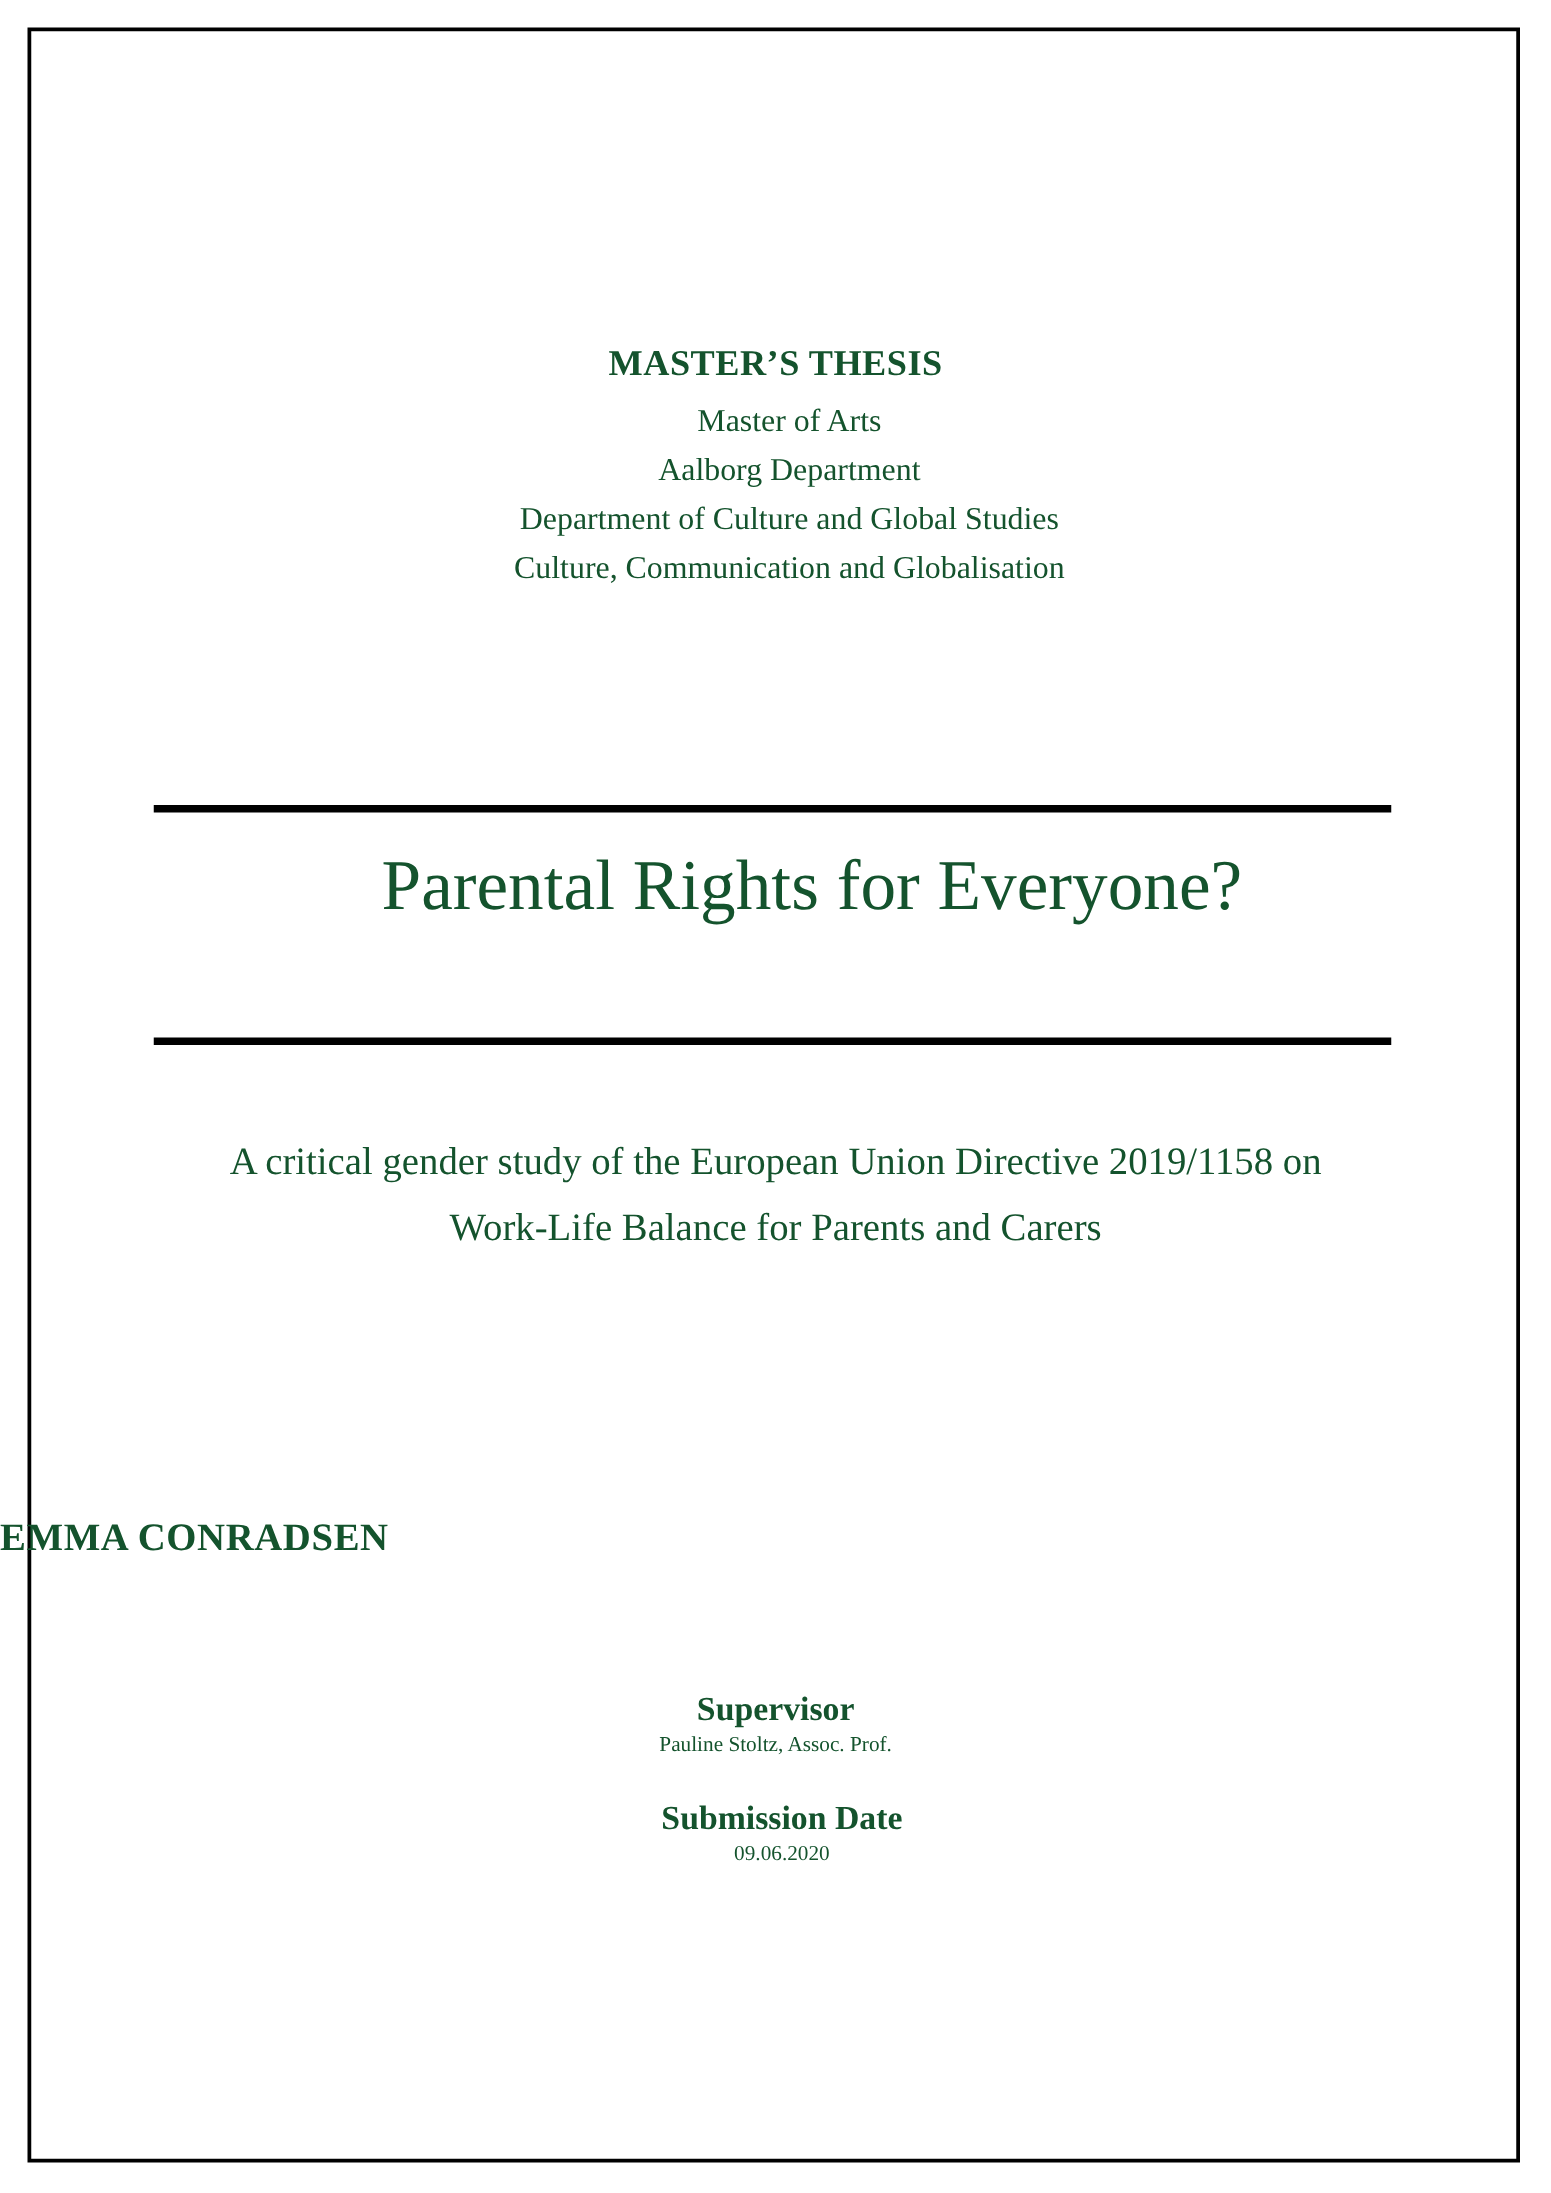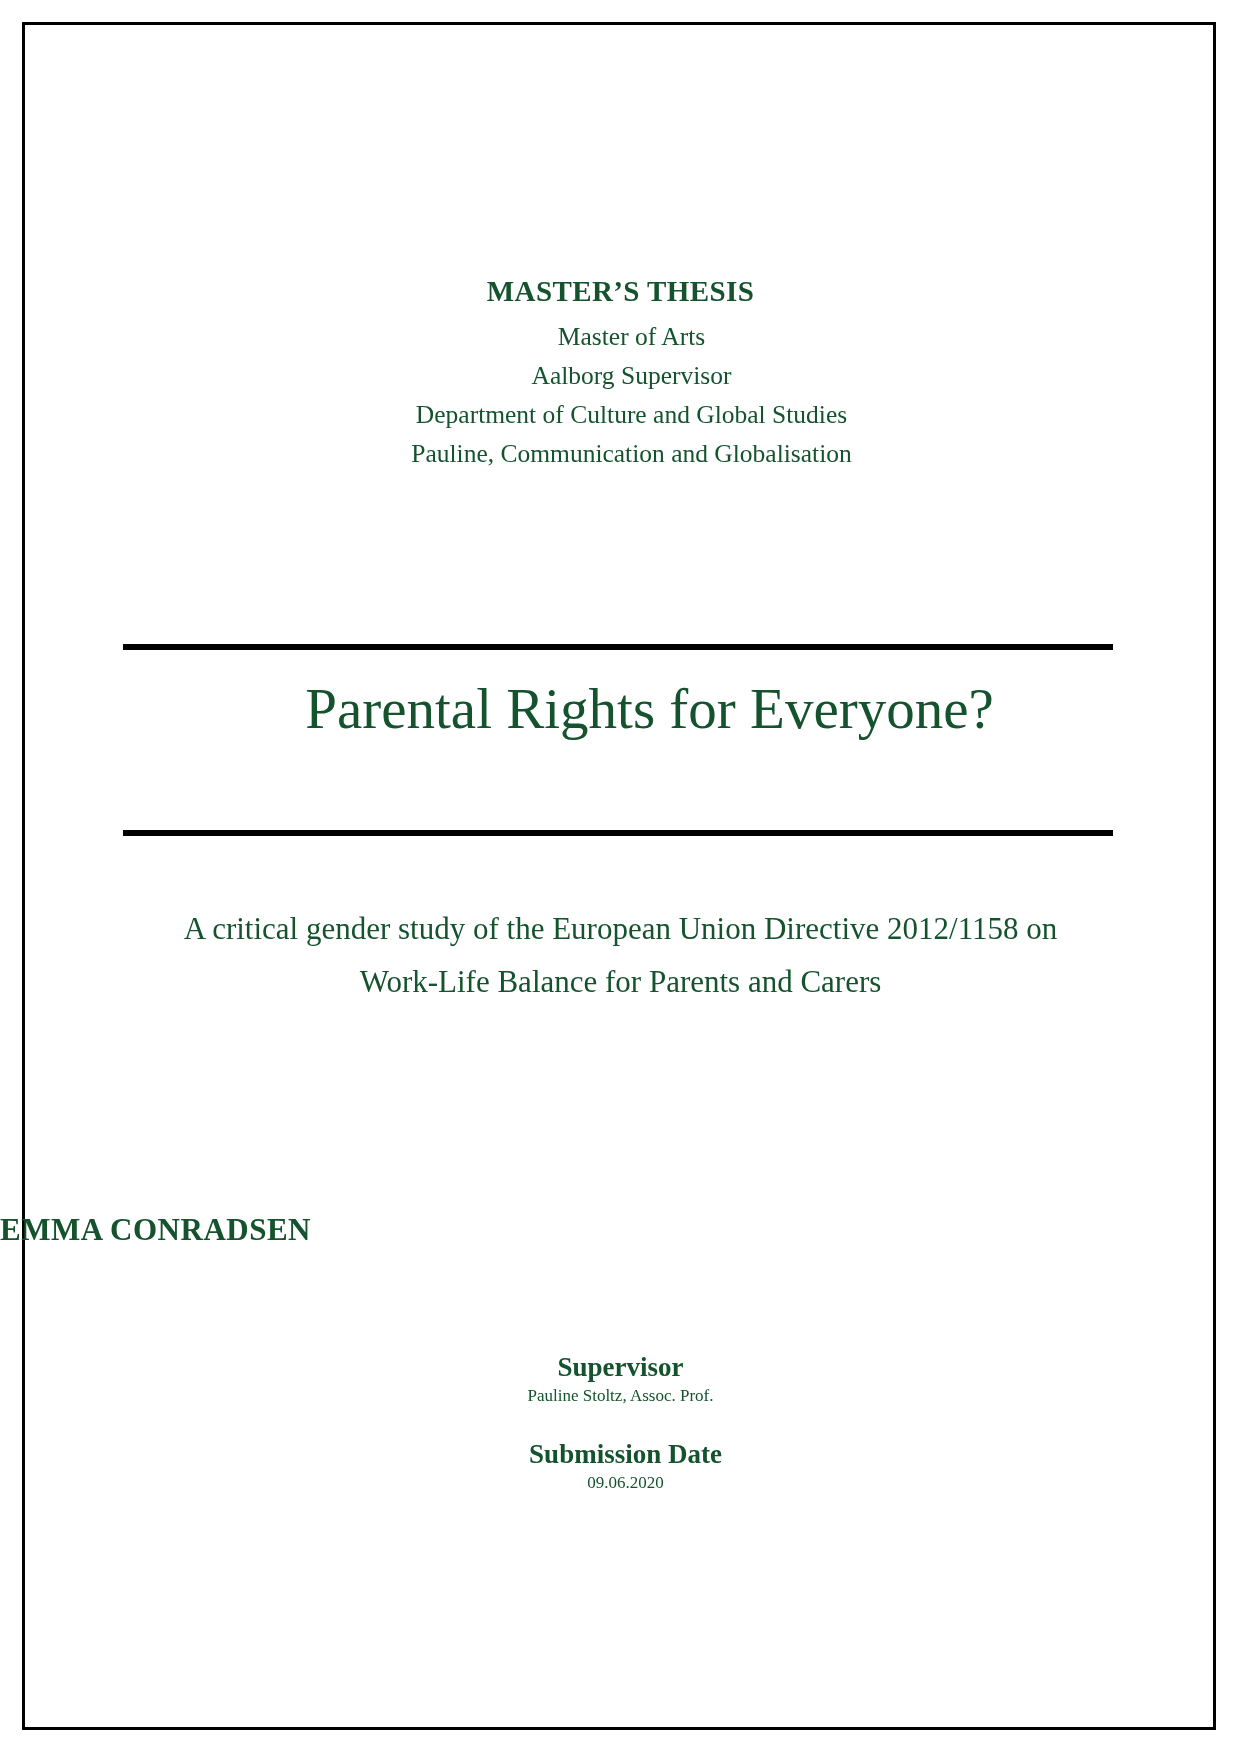--- a/index.html
+++ b/index.html
@@ -156,33 +156,33 @@
 
 <div class="page">
 
   <div class="page-frame"></div>
 
   <div class="content">
 
     <div class="header-block">
       <p class="thesis-kind">MASTER’S THESIS</p>
       <p class="header-line">Master of Arts</p>
-      <p class="header-line">Aalborg Supervisor</p>
+      <p class="header-line">Aalborg Department</p>
       <p class="header-line">Department of Culture and Global Studies</p>
-      <p class="header-line">Pauline, Communication and Globalisation</p>
+      <p class="header-line">Culture, Communication and Globalisation</p>
     </div>
 
     <div class="rule rule-top"></div>
 
     <h1 class="main-title">Parental Rights for Everyone?</h1>
 
     <div class="rule rule-bottom"></div>
 
     <div class="subtitle">
-      <span class="subtitle-line">A critical gender study of the European Union Directive 2012/1158 on</span>
+      <span class="subtitle-line">A critical gender study of the European Union Directive 2019/1158 on</span>
       <span class="subtitle-line">Work-Life Balance for Parents and Carers</span>
     </div>
 
     <div class="author">EMMA CONRADSEN</div>
 
     <div class="credits">
 
       <div class="credit-group">
         <p class="credit-label">Supervisor</p>
         <p class="credit-value">Pauline Stoltz, Assoc. Prof.</p>

